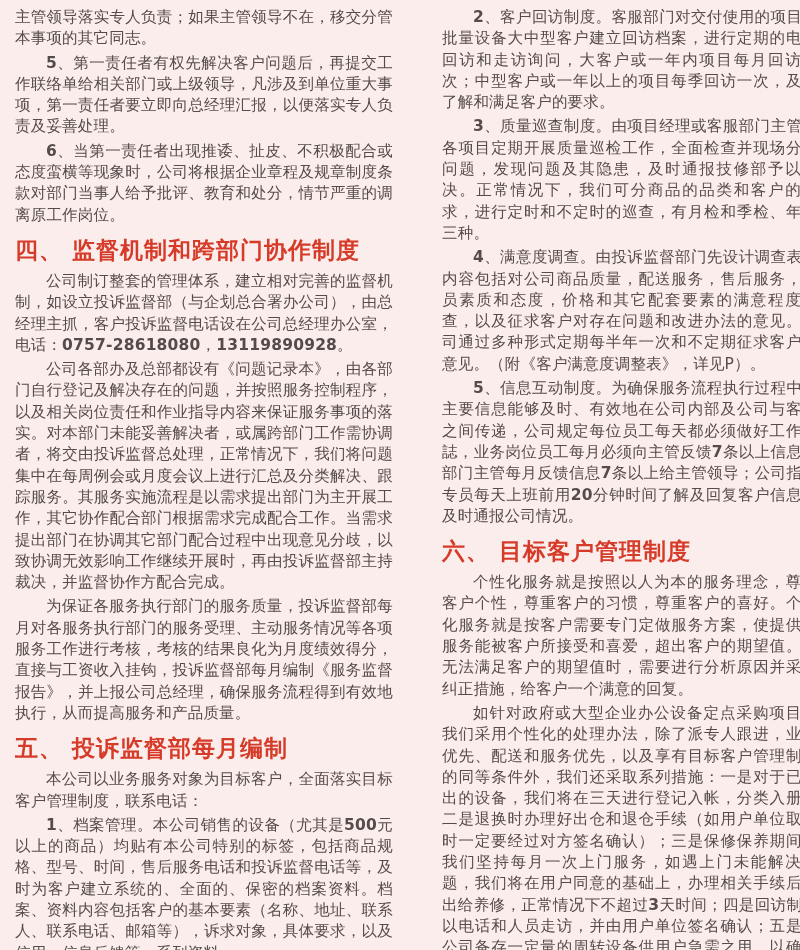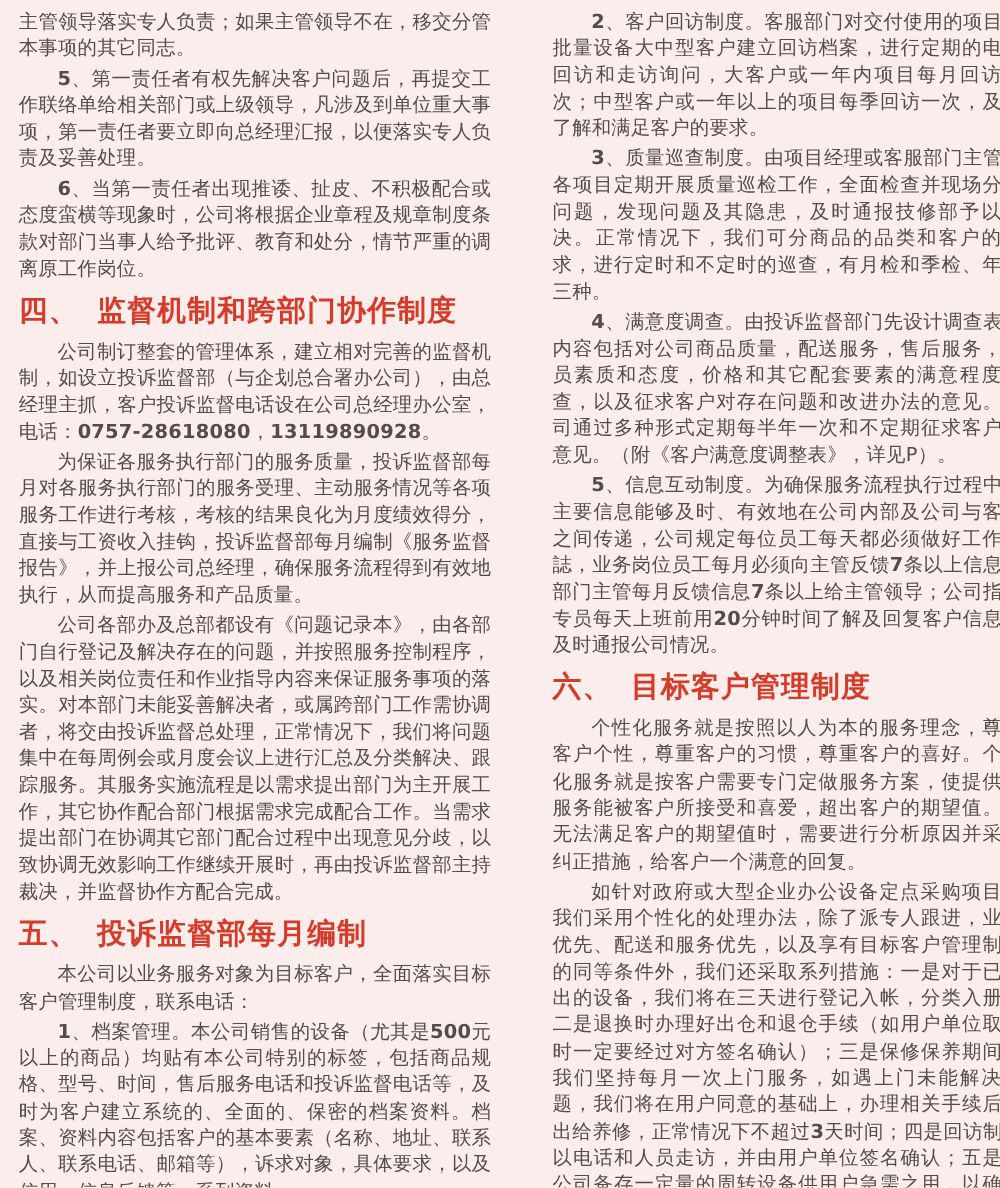--- a/index.html
+++ b/index.html
@@ -38,35 +38,34 @@
   p.para.indent { text-indent: 2em; }
   p.para b.num { font-weight: bold; font-family: "DejaVu Sans", sans-serif; }
   h2.heading {
     color: var(--heading-red);
     font-size: 23px;
     line-height: 30px;
     font-weight: bold;
     margin: 9px 0 6px 0;
     letter-spacing: 1px;
     white-space: nowrap;
-    font-family: Liberation Mono, monospace;
   }
 </style>
 </head>
 <body>
 
 <div class="page">
   <div class="col left">
       <p class="para">主管领导落实专人负责；如果主管领导不在，移交分管本事项的其它同志。</p>
       <p class="para indent"><b class="num">5</b>、第一责任者有权先解决客户问题后，再提交工作联络单给相关部门或上级领导，凡涉及到单位重大事项，第一责任者要立即向总经理汇报，以便落实专人负责及妥善处理。</p>
       <p class="para indent"><b class="num">6</b>、当第一责任者出现推诿、扯皮、不积极配合或态度蛮横等现象时，公司将根据企业章程及规章制度条款对部门当事人给予批评、教育和处分，情节严重的调离原工作岗位。</p>
       <h2 class="heading">四、 监督机制和跨部门协作制度</h2>
       <p class="para indent">公司制订整套的管理体系，建立相对完善的监督机制，如设立投诉监督部（与企划总合署办公司），由总经理主抓，客户投诉监督电话设在公司总经理办公室，电话：<b class="num">0757-28618080</b>，<b class="num">13119890928</b>。</p>
+      <p class="para indent">公司各部办及总部都设有《问题记录本》，由各部门自行登记及解决存在的问题，并按照服务控制程序，以及相关岗位责任和作业指导内容来保证服务事项的落实。对本部门未能妥善解决者，或属跨部门工作需协调者，将交由投诉监督总处理，正常情况下，我们将问题集中在每周例会或月度会议上进行汇总及分类解决、跟踪服务。其服务实施流程是以需求提出部门为主开展工作，其它协作配合部门根据需求完成配合工作。当需求提出部门在协调其它部门配合过程中出现意见分歧，以致协调无效影响工作继续开展时，再由投诉监督部主持裁决，并监督协作方配合完成。</p>
       <p class="para indent">为保证各服务执行部门的服务质量，投诉监督部每月对各服务执行部门的服务受理、主动服务情况等各项服务工作进行考核，考核的结果良化为月度绩效得分，直接与工资收入挂钩，投诉监督部每月编制《服务监督报告》，并上报公司总经理，确保服务流程得到有效地执行，从而提高服务和产品质量。</p>
-      <p class="para indent">公司各部办及总部都设有《问题记录本》，由各部门自行登记及解决存在的问题，并按照服务控制程序，以及相关岗位责任和作业指导内容来保证服务事项的落实。对本部门未能妥善解决者，或属跨部门工作需协调者，将交由投诉监督总处理，正常情况下，我们将问题集中在每周例会或月度会议上进行汇总及分类解决、跟踪服务。其服务实施流程是以需求提出部门为主开展工作，其它协作配合部门根据需求完成配合工作。当需求提出部门在协调其它部门配合过程中出现意见分歧，以致协调无效影响工作继续开展时，再由投诉监督部主持裁决，并监督协作方配合完成。</p>
       <h2 class="heading">五、 投诉监督部每月编制</h2>
       <p class="para indent">本公司以业务服务对象为目标客户，全面落实目标客户管理制度，联系电话：</p>
       <p class="para indent"><b class="num">1</b>、档案管理。本公司销售的设备（尤其是<b class="num">500</b>元以上的商品）均贴有本公司特别的标签，包括商品规格、型号、时间，售后服务电话和投诉监督电话等，及时为客户建立系统的、全面的、保密的档案资料。档案、资料内容包括客户的基本要素（名称、地址、联系人、联系电话、邮箱等），诉求对象，具体要求，以及信用、信息反馈等一系列资料。</p>
     </div>
   <div class="col right">
       <p class="para indent"><b class="num">2</b>、客户回访制度。客服部门对交付使用的项目或批量设备大中型客户建立回访档案，进行定期的电话回访和走访询问，大客户或一年内项目每月回访一次；中型客户或一年以上的项目每季回访一次，及时了解和满足客户的要求。</p>
       <p class="para indent"><b class="num">3</b>、质量巡查制度。由项目经理或客服部门主管对各项目定期开展质量巡检工作，全面检查并现场分析问题，发现问题及其隐患，及时通报技修部予以解决。正常情况下，我们可分商品的品类和客户的需求，进行定时和不定时的巡查，有月检和季检、年检三种。</p>
       <p class="para indent"><b class="num">4</b>、满意度调查。由投诉监督部门先设计调查表，内容包括对公司商品质量，配送服务，售后服务，人员素质和态度，价格和其它配套要素的满意程度调查，以及征求客户对存在问题和改进办法的意见。公司通过多种形式定期每半年一次和不定期征求客户的意见。（附《客户满意度调整表》，详见P）。</p>
       <p class="para indent"><b class="num">5</b>、信息互动制度。为确保服务流程执行过程中的主要信息能够及时、有效地在公司内部及公司与客户之间传递，公司规定每位员工每天都必须做好工作日誌，业务岗位员工每月必须向主管反馈<b class="num">7</b>条以上信息，部门主管每月反馈信息<b class="num">7</b>条以上给主管领导；公司指定专员每天上班前用<b class="num">20</b>分钟时间了解及回复客户信息，及时通报公司情况。</p>
       <h2 class="heading">六、 目标客户管理制度</h2>

